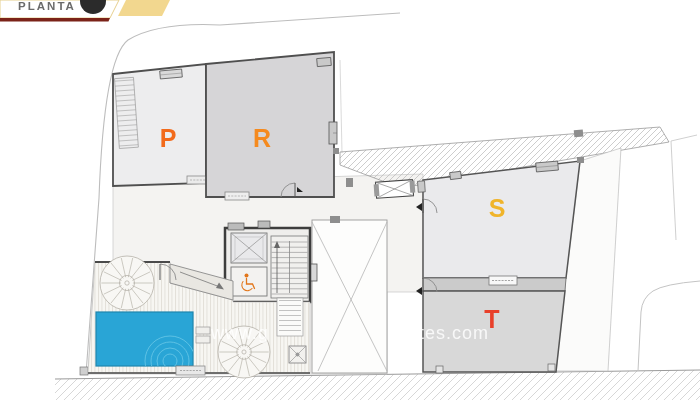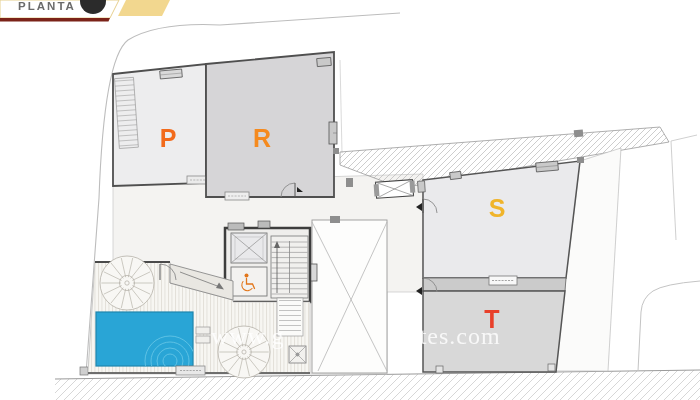--- a/index.html
+++ b/index.html
@@ -2,21 +2,21 @@
 <html><head>
 <meta charset="utf-8">
 <style>
   html,body{margin:0;padding:0;background:#ffffff;}
   body{width:700px;height:400px;overflow:hidden;font-family:"Liberation Sans",sans-serif;}
   #stage{position:relative;width:700px;height:400px;background:#fff;}
   #plan-svg{position:absolute;left:0;top:0;}
   .room-letter{font-family:"Liberation Sans",sans-serif;font-weight:bold;font-size:25px;}
   .banner-title{font-family:"Liberation Sans",sans-serif;font-weight:bold;font-size:11.5px;letter-spacing:2px;fill:#6b6b6b;}
   .watermark{position:absolute;top:323px;color:rgba(255,255,255,0.82);
-    font-family:Liberation Serif, serif;font-size:24px;font-weight:400;letter-spacing:1px;
+    font-family:Liberation Sans, sans-serif;font-size:18px;font-weight:400;letter-spacing:1px;
     pointer-events:none;white-space:pre;}
   #wm-left{left:211px;}
   #wm-right{left:408px;}
 </style>
 </head>
 <body>
 
 <div id="stage">
 
 <svg id="plan-svg" width="700" height="400" viewBox="0 0 700 400" xmlns="http://www.w3.org/2000/svg">

